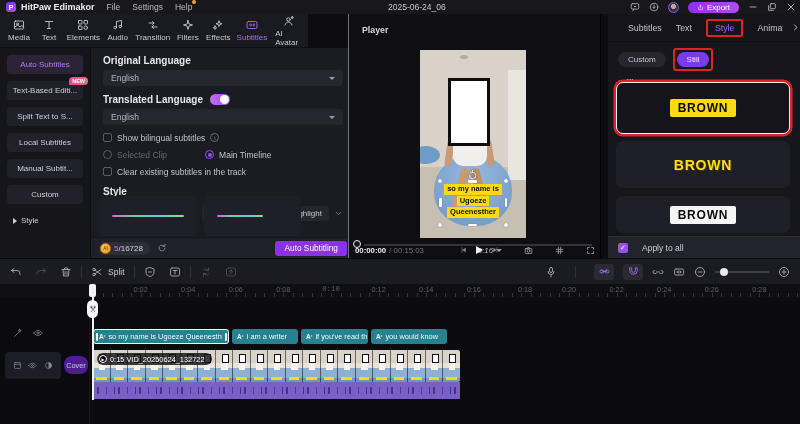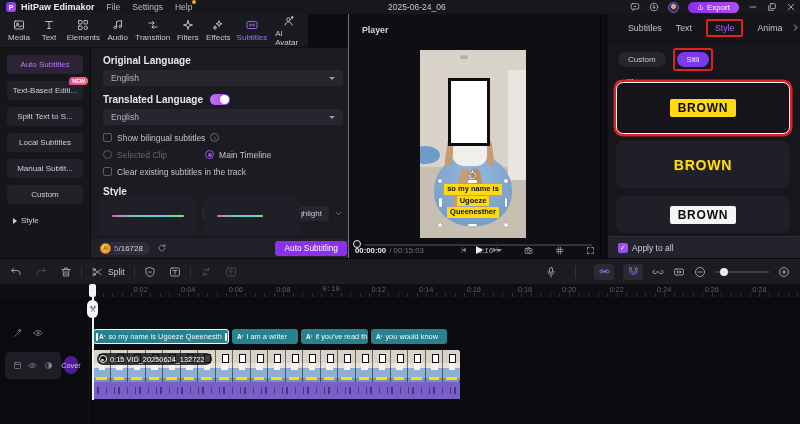--- a/index.html
+++ b/index.html
@@ -135,21 +135,21 @@
   .r-section { padding:7px 0 0 10px; font-size:8.6px; font-weight:bold; color:#e4e4ea; }
   .preset { position:absolute; left:8px; width:174px; background:#1f1f28; border-radius:7px;
             display:flex; align-items:center; justify-content:center; }
   .preset1 { top:68px; height:52px; background:#14141a; border:1.5px solid #f2f2f2; box-shadow:0 0 0 2.5px #e02222; }
   .preset2 { top:127px; height:47px; }
   .preset3 { top:182px; height:37px; }
   .tag-yellow { background:#ffd912; color:#0b0b0b; font-weight:800; font-size:12px; letter-spacing:.8px; padding:2px 8px; border-radius:2px; }
   .txt-yellow { color:#ffdf1a; font-weight:800; font-size:14px; letter-spacing:.8px; text-shadow:1px 1px 0 rgba(90,70,0,.6); }
   .tag-white { background:#f5f5f5; color:#0b0b0b; font-weight:800; font-size:12px; letter-spacing:.8px; padding:2px 8px; border-radius:2px; }
   .apply-bar { position:absolute; left:0; right:0; bottom:0; height:22px; background:#23232b; border-top:1px solid #2e2e36;
-               display:flex; align-items:center; gap:4px; padding:0 10px; font-size:8.5px; color:#cfcfd6; }
+               display:flex; align-items:center; gap:14px; padding:0 10px; font-size:8.5px; color:#cfcfd6; }
   .chk-on { width:10px; height:10px; background:#9a4df0; border-radius:2px; color:#fff; font-size:7px;
             display:flex; align-items:center; justify-content:center; }
 
   
   .tl-toolbar { position:absolute; left:0; top:258px; width:800px; height:26px; background:#1b1b22;
                 border-top:1px solid #0a0a0e; display:flex; align-items:center; padding:0 10px; }
   .t-ic { width:12px; height:12px; color:#a8a8b2; }
   .t-ic.off { color:#4c4c55; }
   .t-sep { width:1px; height:12px; background:#2f2f38; margin:0 9px; }
   .tgroup { display:flex; align-items:center; gap:13px; }
@@ -167,21 +167,21 @@
   .rlabel { position:absolute; top:1px; transform:translateX(-50%); font-size:7.3px; color:#5f5f6a; }
   .rticks { position:absolute; left:93px; right:0; bottom:1px; height:4px;
             background:repeating-linear-gradient(90deg,#32323c 0 1px,transparent 1px 9.52px); }
   .tracks { position:absolute; left:0; top:298px; width:800px; height:126px; background:#0b0b0f; }
   .hdr-div { position:absolute; left:89px; top:0; bottom:0; width:1px; background:#17171d; }
   .hdr-sub { position:absolute; left:13px; top:30px; display:flex; gap:10px; color:#8a8a94; }
   .hdr-sub svg { width:10px; height:10px; }
   .hdr-vid { position:absolute; left:5px; top:54px; width:56px; height:27px; background:#1d1d25; border-radius:4px;
              display:flex; align-items:center; justify-content:space-around; padding:0 5px; color:#8a8a94; }
   .hdr-vid svg { width:9px; height:9px; }
-  .cover-btn { position:absolute; left:64px; top:58px; width:14px; height:18px; background:#4c1d95; border-radius:8px;
+  .cover-btn { position:absolute; left:64px; top:58px; width:24px; height:18px; background:#4c1d95; border-radius:8px;
                font-size:7.3px; color:#cfcfd7; display:flex; align-items:center; justify-content:center; }
   .clip { position:absolute; top:31px; height:15px; background:#27818f; border-radius:3px; color:#eefafc; font-size:7.4px;
           display:flex; align-items:center; padding:0 3px; overflow:hidden; white-space:nowrap; }
   .clip .ai-a { font-size:6.5px; font-weight:bold; margin:0 3px 0 2px; color:#eafdff; }
   .clip .ai-a::after { content:"\207A"; font-size:5px; }
   .clip.sel { border:1px solid #fff; }
   .clip.sel::before, .clip.sel::after { content:""; position:absolute; top:3px; width:2px; height:8px; background:#fff; border-radius:1px; }
   .clip.sel::before { left:1.5px; } .clip.sel::after { right:1.5px; }
   .vtrack { position:absolute; left:93px; top:52px; width:367px; height:32px; border-radius:3px; overflow:hidden;
             display:flex; background:#d5cfc6; }

